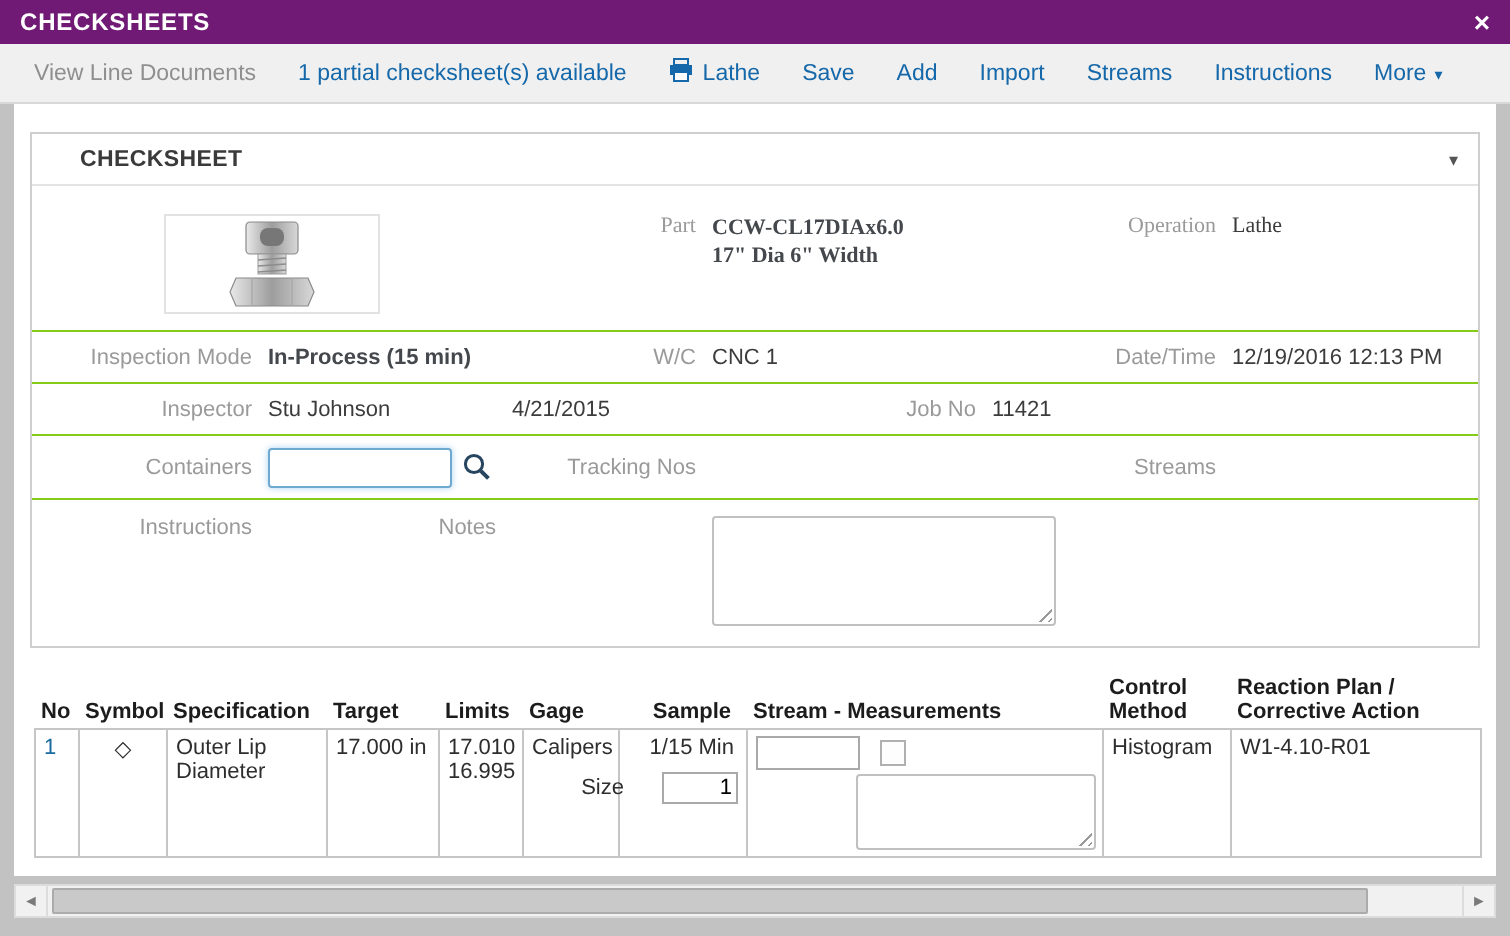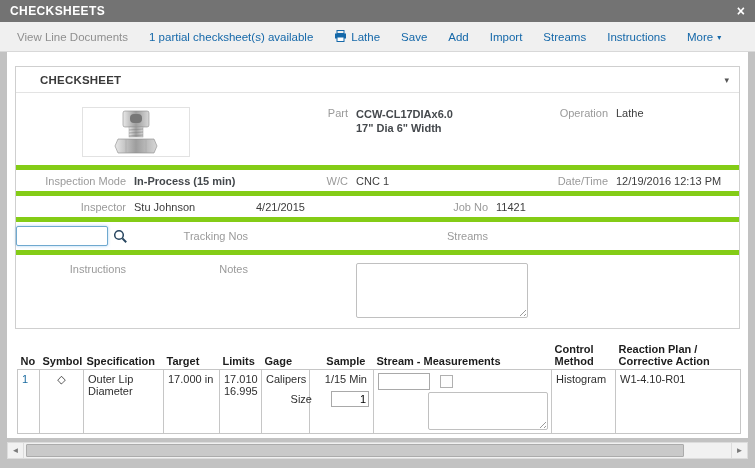--- a/index.html
+++ b/index.html
@@ -6,21 +6,21 @@
   html,body { width:755px; height:468px; }
   body {
     font-family:"Liberation Sans", sans-serif;
     font-size:11px; color:#333;
     background:#c2c2c2;
     overflow:hidden;
   }
 
   
   .titlebar {
-    height:22px; background:#737373; color:#fff;
+    height:22px; background:#701a75; color:#fff;
     display:flex; align-items:center; justify-content:space-between;
     padding:0 10px;
   }
   .titlebar .title { font-weight:bold; font-size:12px; letter-spacing:.4px; }
   .titlebar .close { font-size:14px; font-weight:bold; cursor:pointer; line-height:1; }
 
   
   .toolbar {
     height:30px; background:#f0f0f0; border-bottom:1px solid #d8d8d8;
     display:flex; align-items:center; gap:21px; padding-left:17px;
@@ -37,24 +37,24 @@
   .panel { border:1px solid #cfcfcf; background:#fff; }
   .panel-header {
     display:flex; justify-content:space-between; align-items:center;
     padding:7px 10px 6px 24px; border-bottom:1px solid #e3e3e3;
   }
   .panel-title { font-weight:bold; font-size:11.5px; color:#3a3a3a; letter-spacing:.2px; }
   .panel-caret { color:#555; font-size:9px; cursor:pointer; }
 
   .form-row {
     display:grid; grid-template-columns:118px 122px 100px 140px 120px 1fr;
-    align-items:center; border-top:5px solid #84cc16;
+    align-items:center; border-top:1px solid #84cc16;
     padding:4px 10px 4px 0; min-height:26px;
   }
-  .form-row.first { border-top:none; min-height:72px; align-items:start; padding-top:14px; }
+  .form-row.first { border-top:none; min-height:72px; align-items:start; padding-top:14px;font-family:Liberation Serif, serif; }
   .form-row.last { align-items:start; min-height:66px; padding-top:8px; padding-bottom:10px; }
   .flabel { color:#9a9a9a; text-align:right; padding-right:8px; }
   .fvalue { color:#3c3c3c; }
   .fvalue.bold { font-weight:bold; color:#44484c; }
   .part-block div { line-height:14px; }
 
   
   .photo-cell { grid-column:1/3; display:flex; justify-content:center; }
   .photo-box { width:108px; height:50px; background:#fff; border:1px solid #e2e2e2;
     display:flex; align-items:center; justify-content:center; }
@@ -190,20 +190,21 @@
 
     <div class="form-row">
       <span class="flabel">Inspector</span>
       <span class="fvalue">Stu Johnson</span>
       <span class="fvalue">4/21/2015</span>
       <span class="flabel">Job No</span>
       <span class="fvalue">11421</span>
     </div>
 
     <div class="form-row" style="min-height:32px;">
+      <span class="flabel">Containers</span>
       <span class="input-group">
         <input class="containers-input" value="" style="">
         <span class="search-btn">
           <svg width="15" height="15" viewBox="0 0 15 15">
               <circle cx="6" cy="6" r="4.3" fill="none" stroke="#27455f" stroke-width="1.5"></circle>
               <line x1="9.4" y1="9.4" x2="13.2" y2="13.2" stroke="#27455f" stroke-width="2"></line>
             </svg>
         </span>
       </span>
       <span class="flabel">Tracking Nos</span>

